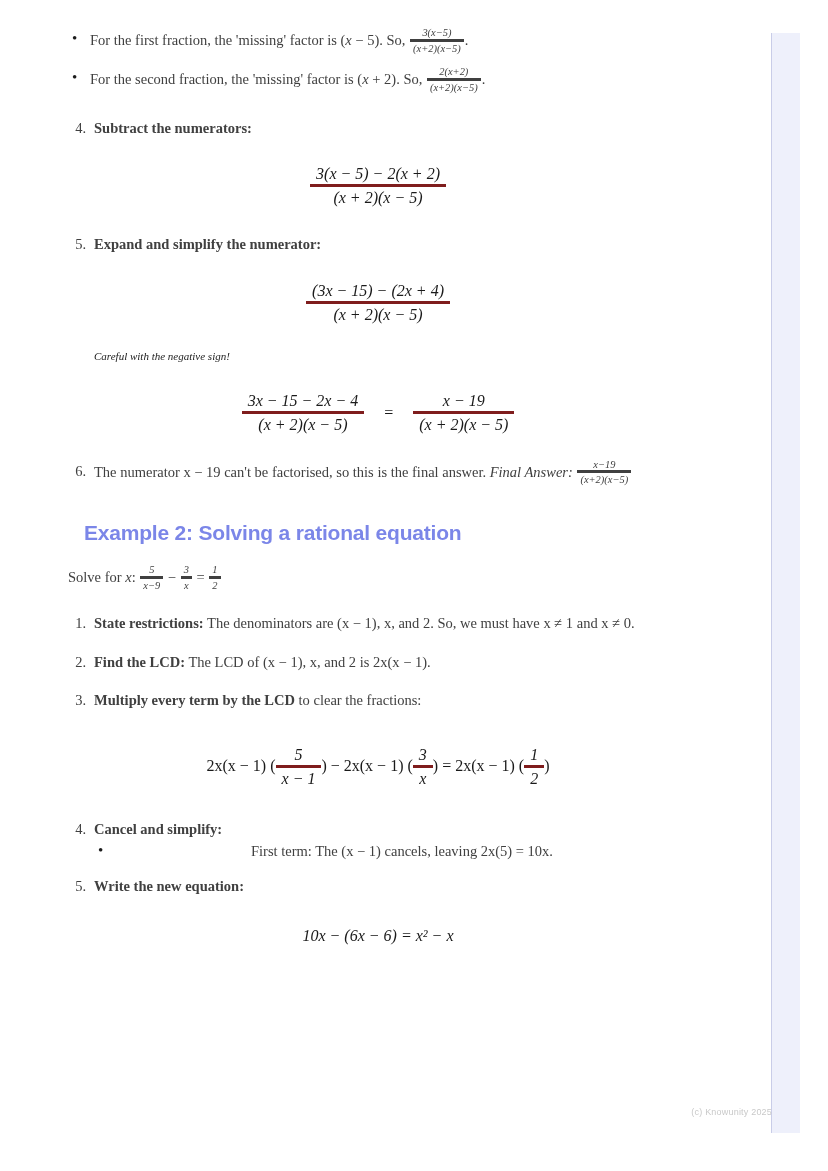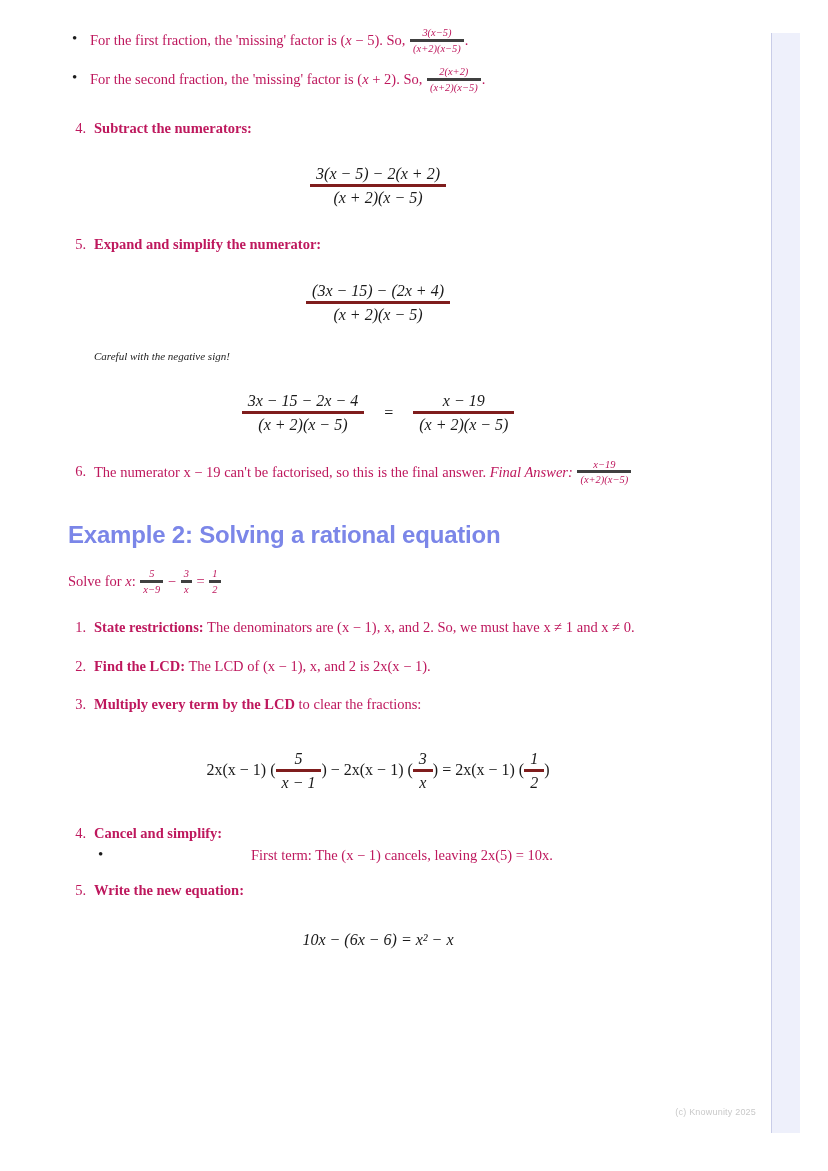--- a/index.html
+++ b/index.html
@@ -41,21 +41,21 @@
     position: absolute;
     left: 68px;
     top: 28px;
     width: 620px;
   }
   
   .txt {
     font-family: "Liberation Serif", serif;
     font-size: 14.5px;
     line-height: 1.55;
-    color: #be185d;
+    color: #404040;
   }
   .bold { font-weight: bold; }
   .ital { font-style: italic; }
   em.v { font-style: italic; font-family: "Liberation Serif", serif; }
 
   
   ul.bullets {
     list-style: none;
     margin: 0;
     padding: 0;
@@ -136,41 +136,41 @@
   }
   .ifrac .bot {
     display: block;
     padding: 1px 3px 0 3px;
   }
   .eqsign { display: inline-block; margin: 0 16px; vertical-align: middle; }
 
   
   h2.example-heading {
     font-family: "Liberation Sans", sans-serif;
-    font-size: 24px;
+    font-size: 21px;
     font-weight: bold;
     color: #7b86e8;
-    margin: 34px 0 20px 0;
+    margin: 34px 0 20px 16px;
     letter-spacing: -0.2px;
   }
 
   .careful {
     font-style: italic;
     font-size: 11px;
     margin: 22px 0 0 26px;
   }
 
   .solve-line {
     font-size: 14.5px;
     margin: 0 0 20px 0;
   }
 
   .footer-credit {
     position: absolute;
-    right: 72px;
+    right: 56px;
     bottom: 54px;
     font-family: "Liberation Sans", sans-serif;
     font-size: 9px;
     color: #c9c9c9;
     letter-spacing: 0.2px;
   }
   .spacer-10 { height: 10px; }
 </style>
 </head>
 <body>

